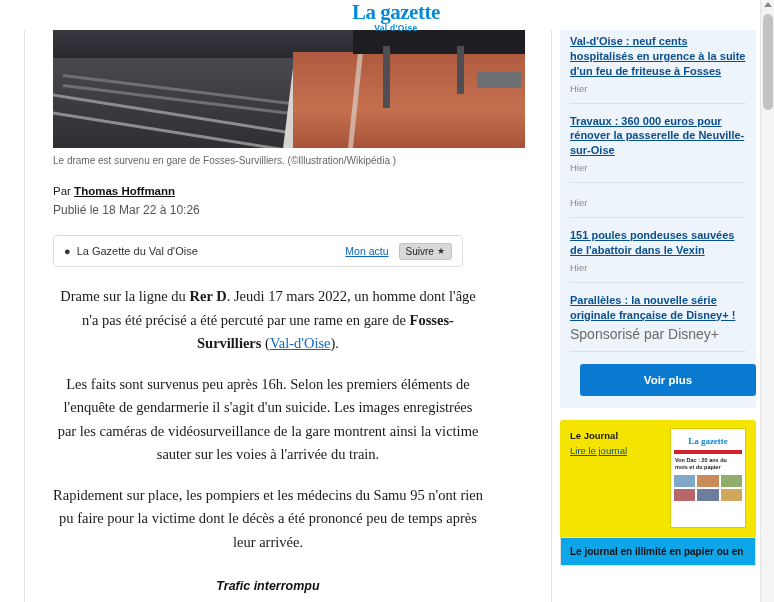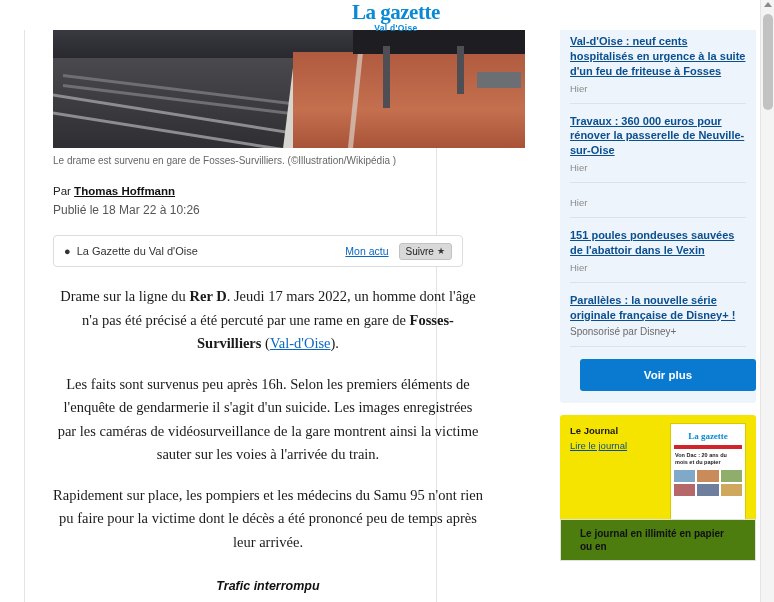--- a/index.html
+++ b/index.html
@@ -72,21 +72,21 @@
     left: 2px; top: 14px;
     width: 10px; height: 96px;
     background: #c2c2c2;
     border-radius: 5px;
   }
 
   
   .article {
     position: absolute;
     left: 24px; top: 28px;
-    width: 413px;
+    width: 528px;
   }
   .article-inner {
     position: relative;
     padding-left: 28px;
     padding-right: 16px;
     border-left: 1px solid #e3e3e3;
     border-right: 1px solid #e3e3e3;
     min-height: 574px;
   }
   .hero-img {
@@ -263,21 +263,21 @@
     line-height: 1.35;
     margin: 0;
     text-decoration: underline;
   }
   .news-meta {
     font-size: 9.5px;
     color: #8a8a8a;
     margin-top: 4px;
   }
   .news-sponsor {
-    font-size: 10px;
+    font-size: 14px;
     color: #6a6a6a;
     margin-top: 4px;
   }
   .more-btn {
     margin: 12px 10px 12px 10px;
     width: 176px;
     height: 32px;
     background: #0a7ad1;
     color: #fff;
     border: none;
@@ -337,23 +337,23 @@
     grid-template-columns: 1fr 1fr 1fr;
     grid-gap: 2px;
   }
   .thumb-photos div { height: 12px; }
   .tp1{background:#7fa8c9;} .tp2{background:#c98b5a;} .tp3{background:#8fae6b;}
   .tp4{background:#b5676a;} .tp5{background:#6d7f9c;} .tp6{background:#cfa85e;}
   .promo-footer {
     position: absolute;
     left: 0; bottom: -26px;
     width: 196px;
-    background: #4d7c0f;
+    background: #0ea5e9;
     border: 1px solid #e0e0e0;
-    padding: 7px 19px;
+    padding: 7px 9px;
     font-size: 10px;
     font-weight: bold;
     color: #111;
     line-height: 1.3;
   }
 </style>
 </head>
 <body>
 
 <div class="page">

